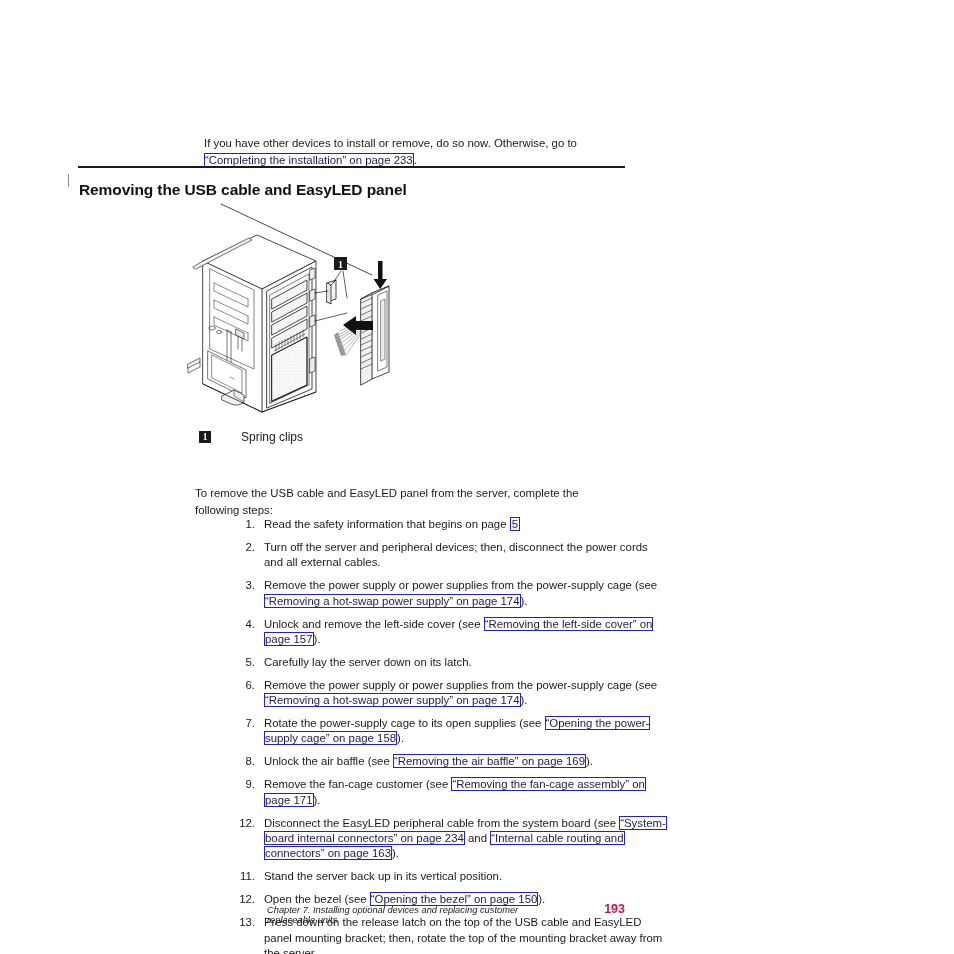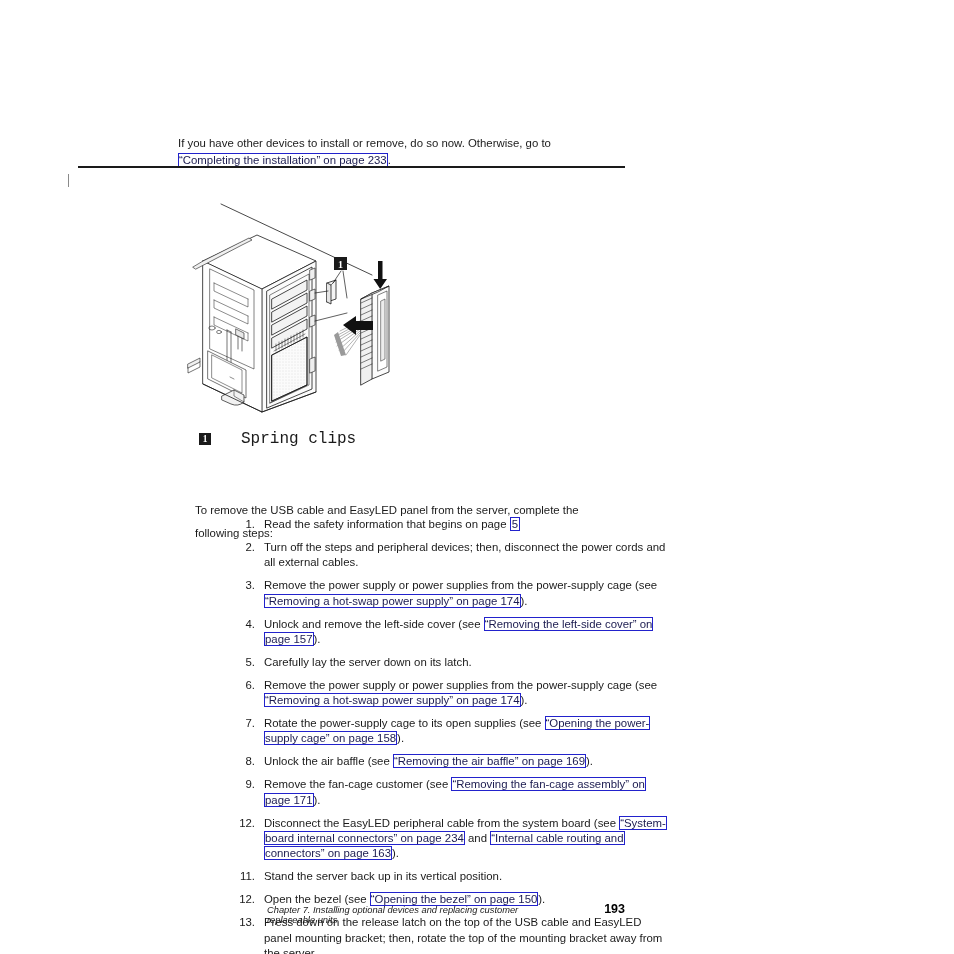--- a/index.html
+++ b/index.html
@@ -16,21 +16,21 @@
     overflow: hidden;
   }
   .page {
     position: absolute;
     inset: 0;
   }
 
   
   .intro {
     position: absolute;
-    left: 178px;
+    left: 204px;
     top: 124px;
     width: 400px;
     font-size: 11.4px;
     line-height: 16.2px;
     color: #1a1a1a;
   }
 
   
   .xref {
     color: #1b1b4f;
@@ -97,33 +97,32 @@
     background: #1a1a1a;
     color: #ffffff;
     font-size: 9.5px;
     font-weight: bold;
     line-height: 12px;
     text-align: center;
     font-family: "Liberation Serif", serif;
   }
   .legend-label {
     margin-left: 30px;
-    font-size: 16px;
-    color: #1a1a1a;
-    font-family: Liberation Mono, monospace;
+    font-size: 12px;
+    color: #1a1a1a;
   }
 
   
   .lead {
     position: absolute;
     left: 195px;
-    top: 488px;
+    top: 474px;
     width: 400px;
     font-size: 11.4px;
-    line-height: 23px;
+    line-height: 17px;
     color: #1a1a1a;
   }
 
   
   .steps {
     position: absolute;
     left: 195px;
     top: 501px;
     width: 432px;
   }
@@ -157,33 +156,34 @@
     justify-content: space-between;
   }
   .footer-text {
     font-size: 9.3px;
     color: #1a1a1a;
     font-style: italic;
   }
   .footer-page {
     font-size: 12.5px;
     font-weight: bold;
-    color: #000000;
+    color: #be185d;
     margin-left: 44px;
   }
 </style>
 </head>
 <body>
 
 <div class="page">
 
   <p class="intro"><span>If you have other devices to install or remove, do so now. Otherwise, go to </span><span class="xref">“Completing the installation” on page 233</span><span>.</span></p>
 
   <div class="sec-rule"></div>
   <div class="changebar"></div>
+  <h1 class="sec-title">Removing the USB cable and EasyLED panel</h1>
 
   <div class="figure">
     <svg width="225" height="228" viewBox="0 0 225 228" xmlns="http://www.w3.org/2000/svg">
       <defs>
         <pattern id="dots" width="3" height="3" patternUnits="userSpaceOnUse">
           <circle cx="1" cy="1" r="0.45" fill="#b9b9b9"></circle>
         </pattern>
         <marker id="arrhead" markerWidth="7" markerHeight="7" refX="6" refY="3.5" orient="auto">
           <path d="M0,0 L7,3.5 L0,7 z" fill="#111"></path>
         </marker>
@@ -328,21 +328,21 @@
 
   <p class="lead">To remove the USB cable and EasyLED panel from the server, complete the following steps:</p>
 
   <ol class="steps" id="steps-root">
       <li class="step">
         <span class="step-num">1.</span>
         <span class="step-text"><span>Read the safety information that begins on page </span><span class="xref-sm">5</span></span>
       </li>
       <li class="step">
         <span class="step-num">2.</span>
-        <span class="step-text"><span>Turn off the steps and peripheral devices; then, disconnect the power cords and all external cables.</span></span>
+        <span class="step-text"><span>Turn off the server and peripheral devices; then, disconnect the power cords and all external cables.</span></span>
       </li>
       <li class="step">
         <span class="step-num">3.</span>
         <span class="step-text"><span>Remove the power supply or power supplies from the power-supply cage (see </span><span class="xref">“Removing a hot-swap power supply” on page 174</span><span>).</span></span>
       </li>
       <li class="step">
         <span class="step-num">4.</span>
         <span class="step-text"><span>Unlock and remove the left-side cover (see </span><span class="xref">“Removing the left-side cover” on page 157</span><span>).</span></span>
       </li>
       <li class="step">

